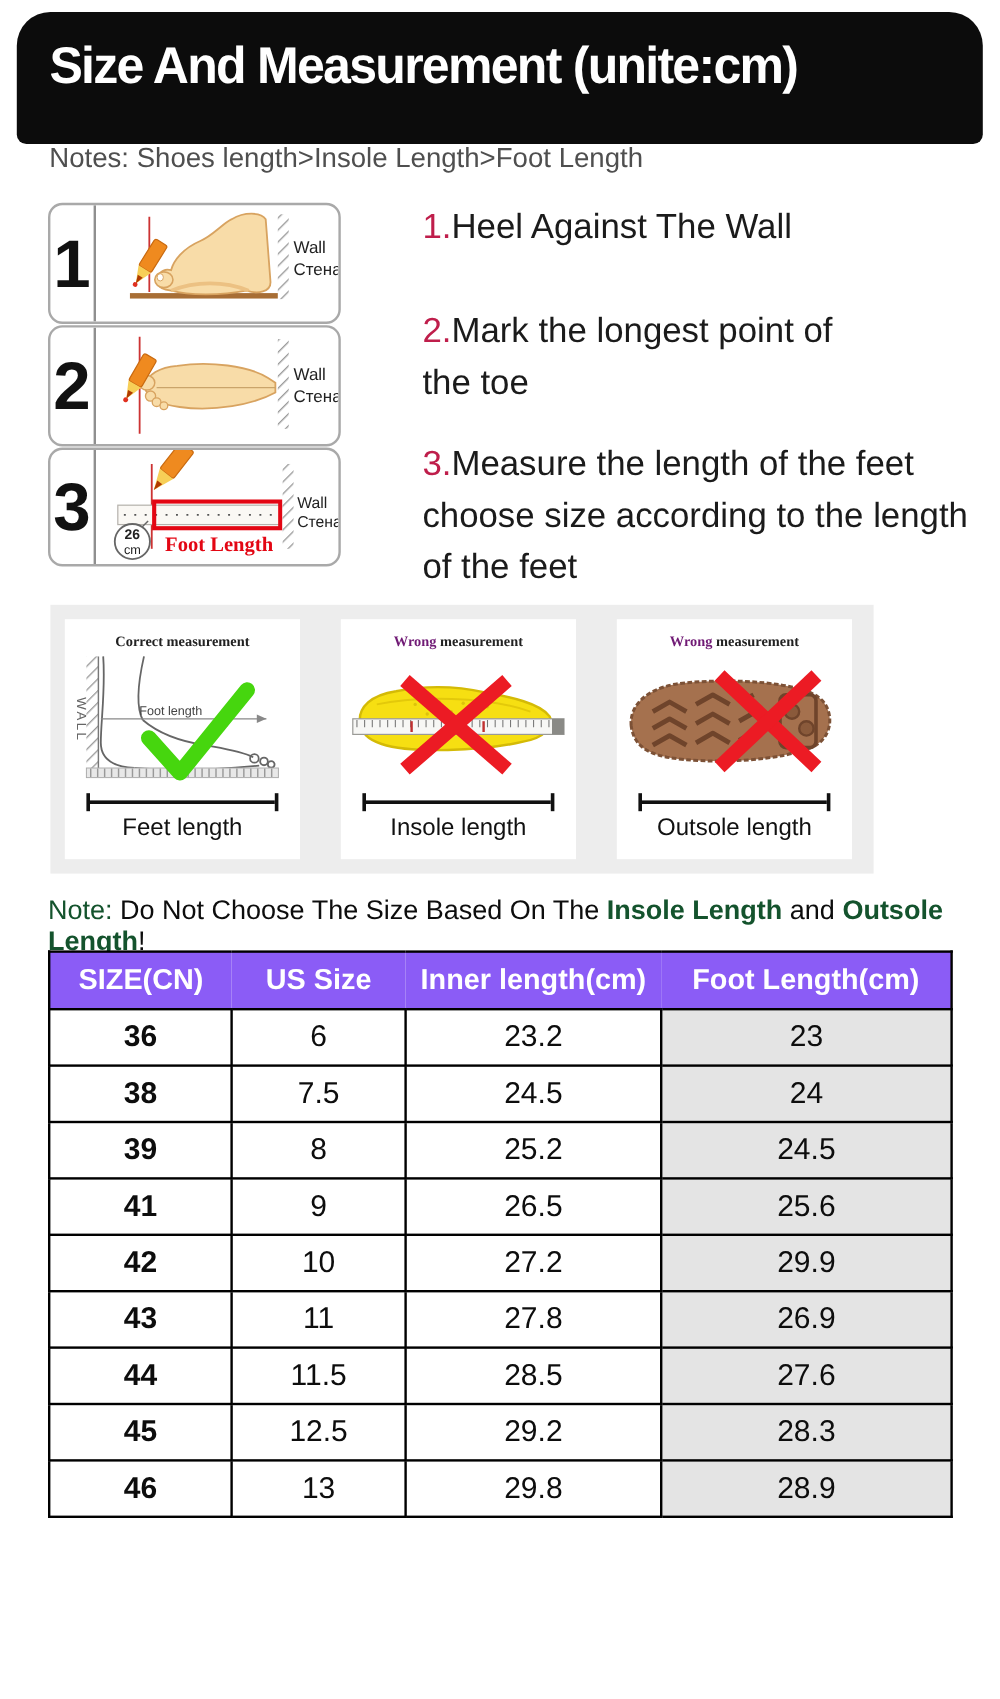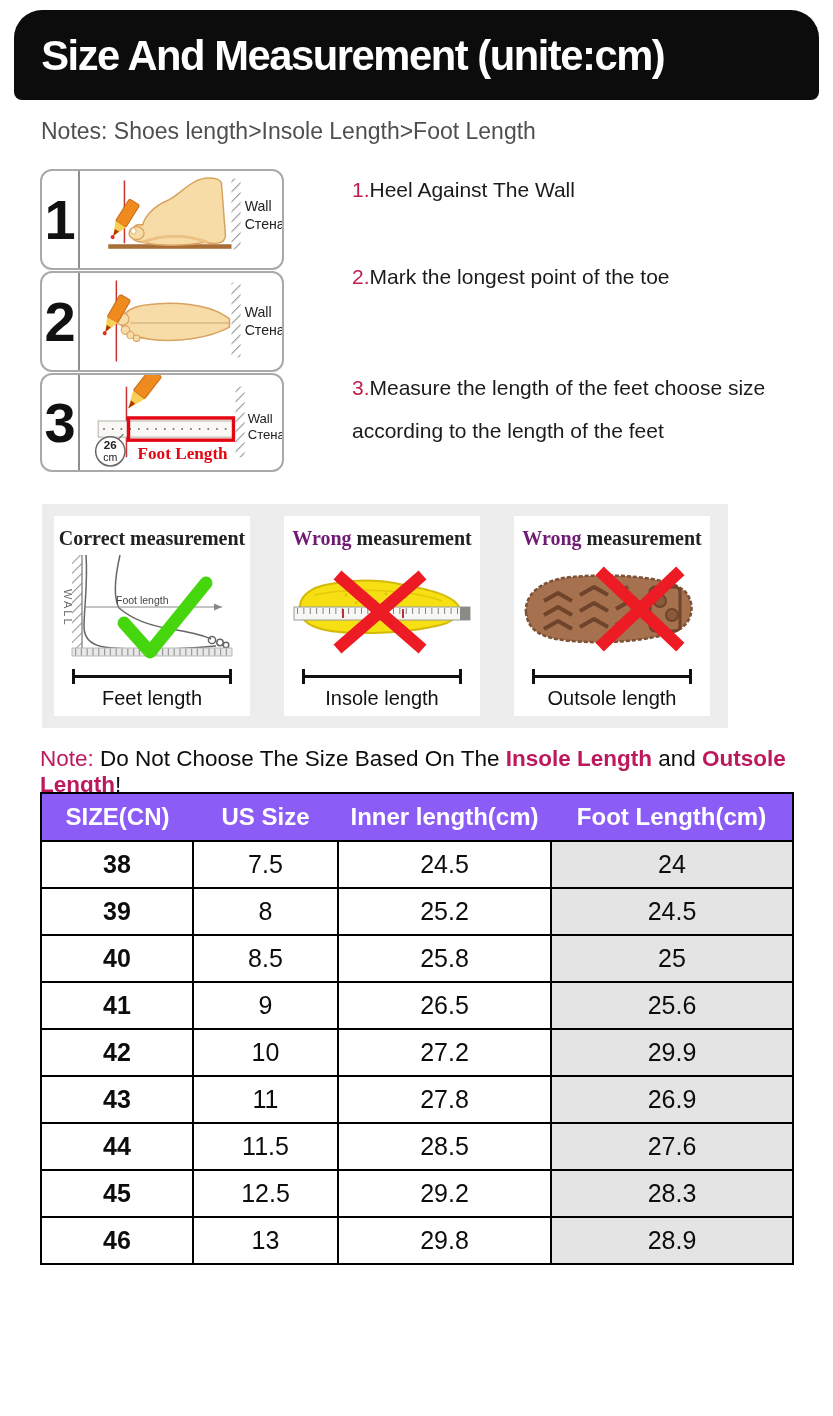--- a/index.html
+++ b/index.html
@@ -1,57 +1,57 @@
 <!DOCTYPE html>
 <html><head>
 <meta charset="utf-8">
 <style>
   html,body{margin:0;padding:0;background:#fff;}
   .page{position:relative;width:833px;height:1416px;background:#fff;overflow:hidden;
         font-family:"Liberation Sans",sans-serif;}
 
   
-  .title-bar{position:absolute;left:14px;top:10px;width:805px;height:90px;
+  .title-bar{position:absolute;left:14px;top:10px;width:805px;height:110px;
              background:#0c0c0c;border-radius:28px 28px 8px 8px;}
   .title-bar h1{margin:0;color:#fff;font-size:43px;font-weight:bold;letter-spacing:-1.5px;
                 line-height:90px;padding-left:28px;transform:scaleX(.97);transform-origin:left center;}
 
   
   .notes{position:absolute;left:41px;top:118px;font-size:23px;color:#4f4f4f;}
 
   
   .panel{position:absolute;left:40px;width:240px;height:97px;border:2px solid #a9a9a9;
          border-radius:12px;background:#fff;display:flex;overflow:hidden;}
   .p1{top:169px}.p2{top:271px}.p3{top:373px;height:95px}
   .panel-num{width:36px;border-right:2px solid #8f8f8f;display:flex;align-items:center;
              justify-content:center;font-size:56px;font-weight:bold;color:#111;}
   .panel svg{flex:1;height:100%;}
 
   
-  .step{position:absolute;left:352px;color:#1b1b1b;font-size:21px;line-height:43px;}
+  .step{position:absolute;left:352px;color:#1b1b1b;font-size:29px;line-height:43px;}
   .step1{top:168px;width:462px}
   .step2{top:255px;width:372px}
   .step3{top:366px;width:478px}
   .stepnum{color:#bf1e4b;}
 
   
   .band{position:absolute;left:42px;top:504px;width:686px;height:224px;background:#ededed;}
   .mbox{position:absolute;top:12px;width:196px;height:200px;background:#fff;text-align:center;}
   .mb1{left:12px}.mb2{left:242px}.mb3{left:472px}
-  .mbox-title{font-family:"Liberation Serif",serif;font-size:20px;font-weight:700;color:#222;
+  .mbox-title{font-family:"Liberation Serif",serif;font-size:12px;font-weight:700;color:#222;
               padding-top:11px;}
   .red-word{color:#701a75;margin-top:44px;}
   .mbox-art{display:block;width:196px;height:118px;margin-top:1px;}
   .bracket{height:15px;margin:0 18px;border-left:3px solid #111;border-right:3px solid #111;position:relative;}
   .bracket:after{content:"";position:absolute;left:0;right:0;top:6px;border-top:3px solid #111;}
   .mbox-label{font-size:20px;font-weight:400;color:#111;margin-top:3px;}
 
   
   .note-line{position:absolute;left:40px;top:746px;font-size:22.5px;color:#0d0d0d;}
-  .note-line .red{color:#be185d;}
+  .note-line .red{color:#14532d;}
   .note-line .bold{font-weight:700;}
 
   
   .size-table{position:absolute;left:40px;top:792px;width:752px;border-collapse:collapse;
               table-layout:fixed;border:2px solid #000;}
   .size-table th{background:#8b5cf6;color:#fff;font-size:24px;font-weight:700;height:46px;
                  border:none;padding:0;}
   .size-table td{border:2px solid #000;height:45px;text-align:center;font-size:25px;
                  color:#0d0d0d;padding:0;}
   .size-table td.c0{font-weight:700;}
@@ -295,38 +295,38 @@
     <thead>
       <tr>
           <th>SIZE(CN)</th>
           <th>US Size</th>
           <th>Inner length(cm)</th>
           <th>Foot Length(cm)</th>
         </tr>
     </thead>
     <tbody>
         <tr>
+          <td class="c0">36</td>
+          <td class="c1">6</td>
+          <td class="c2">23.2</td>
+          <td class="c3">23</td>
+        </tr>
+        <tr>
           <td class="c0">38</td>
           <td class="c1">7.5</td>
           <td class="c2">24.5</td>
           <td class="c3">24</td>
         </tr>
         <tr>
           <td class="c0">39</td>
           <td class="c1">8</td>
           <td class="c2">25.2</td>
           <td class="c3">24.5</td>
         </tr>
         <tr>
-          <td class="c0">40</td>
-          <td class="c1">8.5</td>
-          <td class="c2">25.8</td>
-          <td class="c3">25</td>
-        </tr>
-        <tr>
           <td class="c0">41</td>
           <td class="c1">9</td>
           <td class="c2">26.5</td>
           <td class="c3">25.6</td>
         </tr>
         <tr>
           <td class="c0">42</td>
           <td class="c1">10</td>
           <td class="c2">27.2</td>
           <td class="c3">29.9</td>

